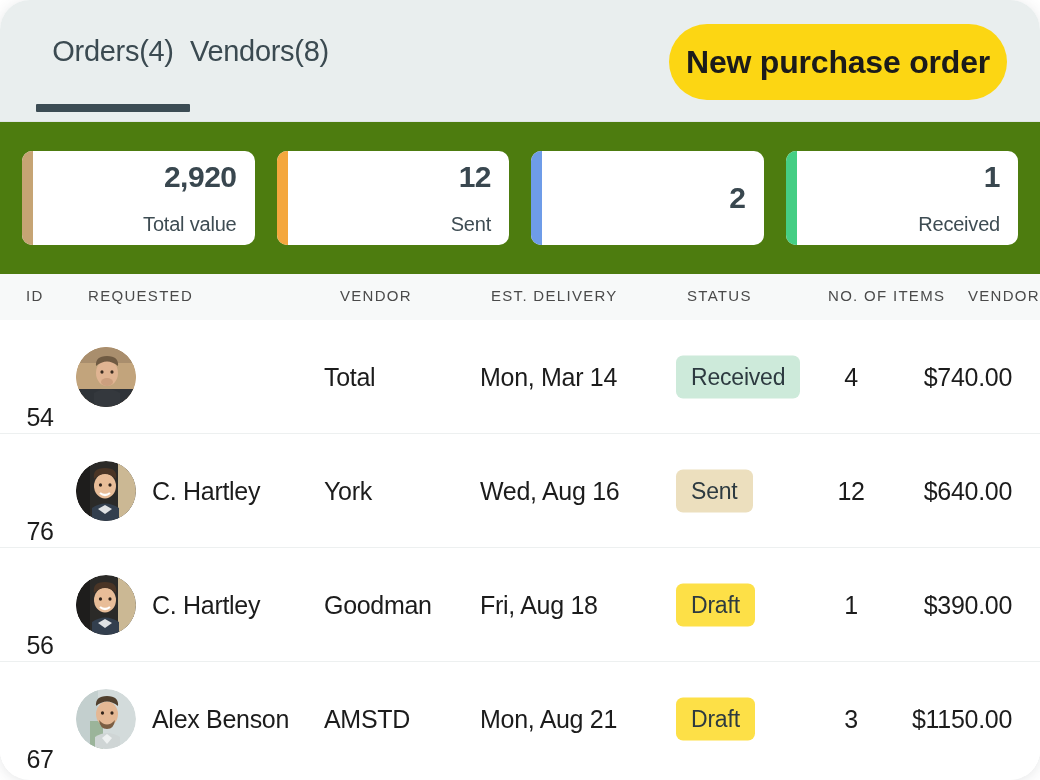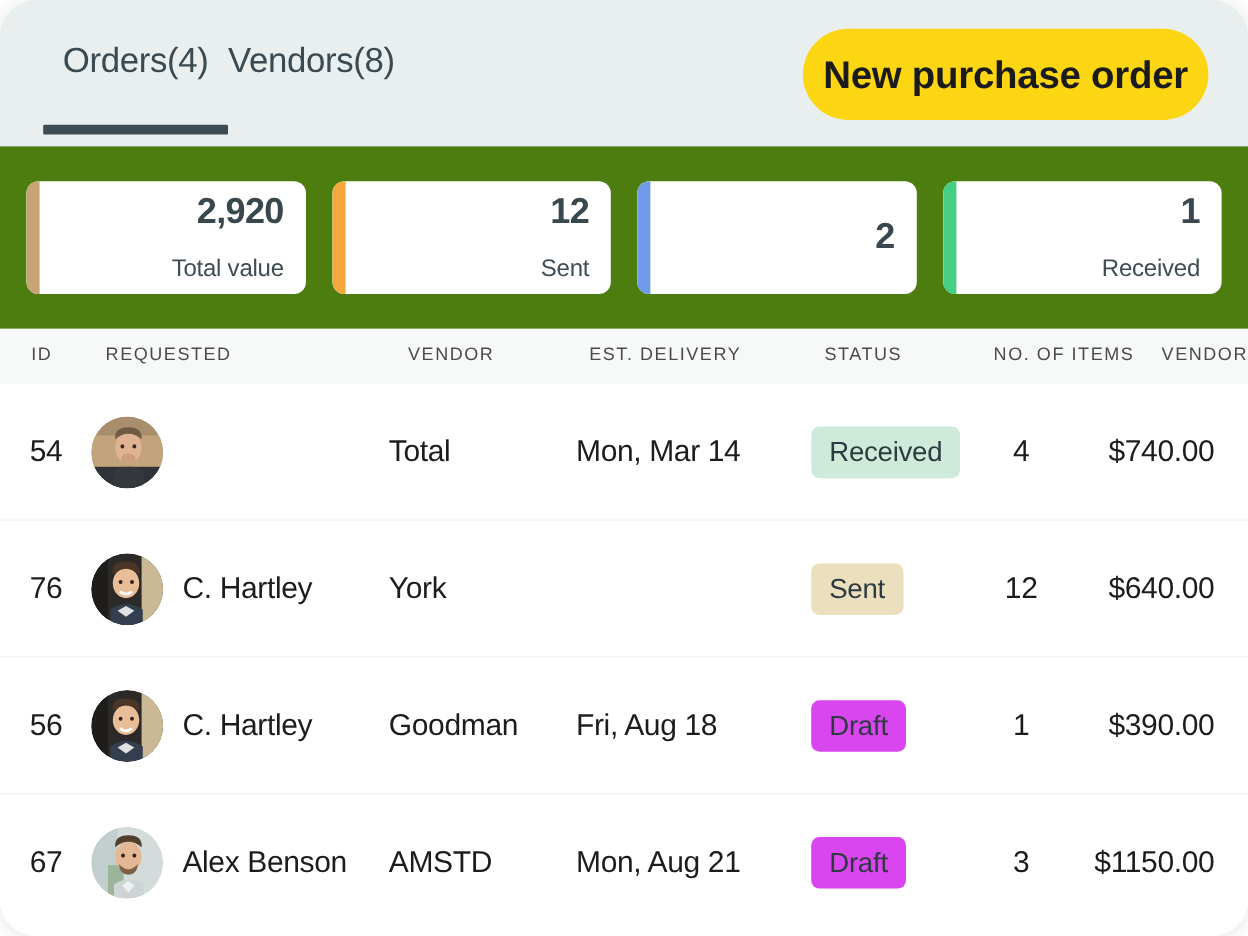--- a/index.html
+++ b/index.html
@@ -170,21 +170,21 @@
   .cell {
     position: absolute;
     top: 50%;
     transform: translateY(-50%);
     font-size: 25px;
     color: #1c1c1c;
     letter-spacing: -0.3px;
     white-space: nowrap;
   }
 
-  .c-id     { left: 4px;  width: 48px; text-align: right; }
+  .c-id     { left: 16px;  width: 48px; text-align: center; margin-top: 40px; }
   .c-name   { left: 152px; }
   .c-vendor { left: 324px; }
   .c-date   { left: 480px; }
   .c-status { left: 676px; }
   .c-items  { left: 820px; width: 62px; text-align: center; }
   .c-total  { right: 28px; text-align: right; }
 
   .avatar {
     position: absolute;
     top: 50%;
@@ -201,21 +201,21 @@
     display: inline-block;
     padding: 9px 15px 10px 15px;
     border-radius: 7px;
     font-size: 23px;
     line-height: 24px;
     letter-spacing: -0.2px;
     color: #2d3a40;
   }
   .badge-received { background: #cdeada; }
   .badge-sent     { background: #ecdfbe; }
-  .badge-draft    { background: #d946ef; }
+  .badge-draft    { background: #fde047; }
 
   .hdr-id     { left: 16px; }
   .hdr-req    { left: 78px; }
   .hdr-vendor { left: 330px; }
   .hdr-date   { left: 481px; }
   .hdr-status { left: 677px; }
   .hdr-items  { left: 818px; }
   .hdr-total  { left: 958px; }
 </style>
 </head>
@@ -323,20 +323,21 @@
               <path d="M16 47 q13 -9 27 0 l0 13 l-27 0z" fill="#333f4e"></path>
               <path d="M29 44 l-7 4 l7 5 l7 -5z" fill="#ffffff" opacity="0.85"></path>
               <ellipse cx="24.5" cy="24" rx="1.6" ry="1.7" fill="#2e2119"></ellipse>
               <ellipse cx="34" cy="24" rx="1.6" ry="1.7" fill="#2e2119"></ellipse>
               <path d="M24 32 q5 4 10 0" stroke="#ffffff" stroke-width="2.2" fill="none"></path>
             </g>
           </svg>
         </div>
         <div class="cell c-name">C. Hartley</div>
         <div class="cell c-vendor">York</div>
+        <div class="cell c-date">Wed, Aug 16</div>
         <div class="cell c-status">
           <span class="badge badge-sent">Sent</span>
         </div>
         <div class="cell c-items">12</div>
         <div class="cell c-total">$640.00</div>
       </div>
 
       <div class="row">
         <div class="cell c-id">56</div>
         <div class="avatar">

